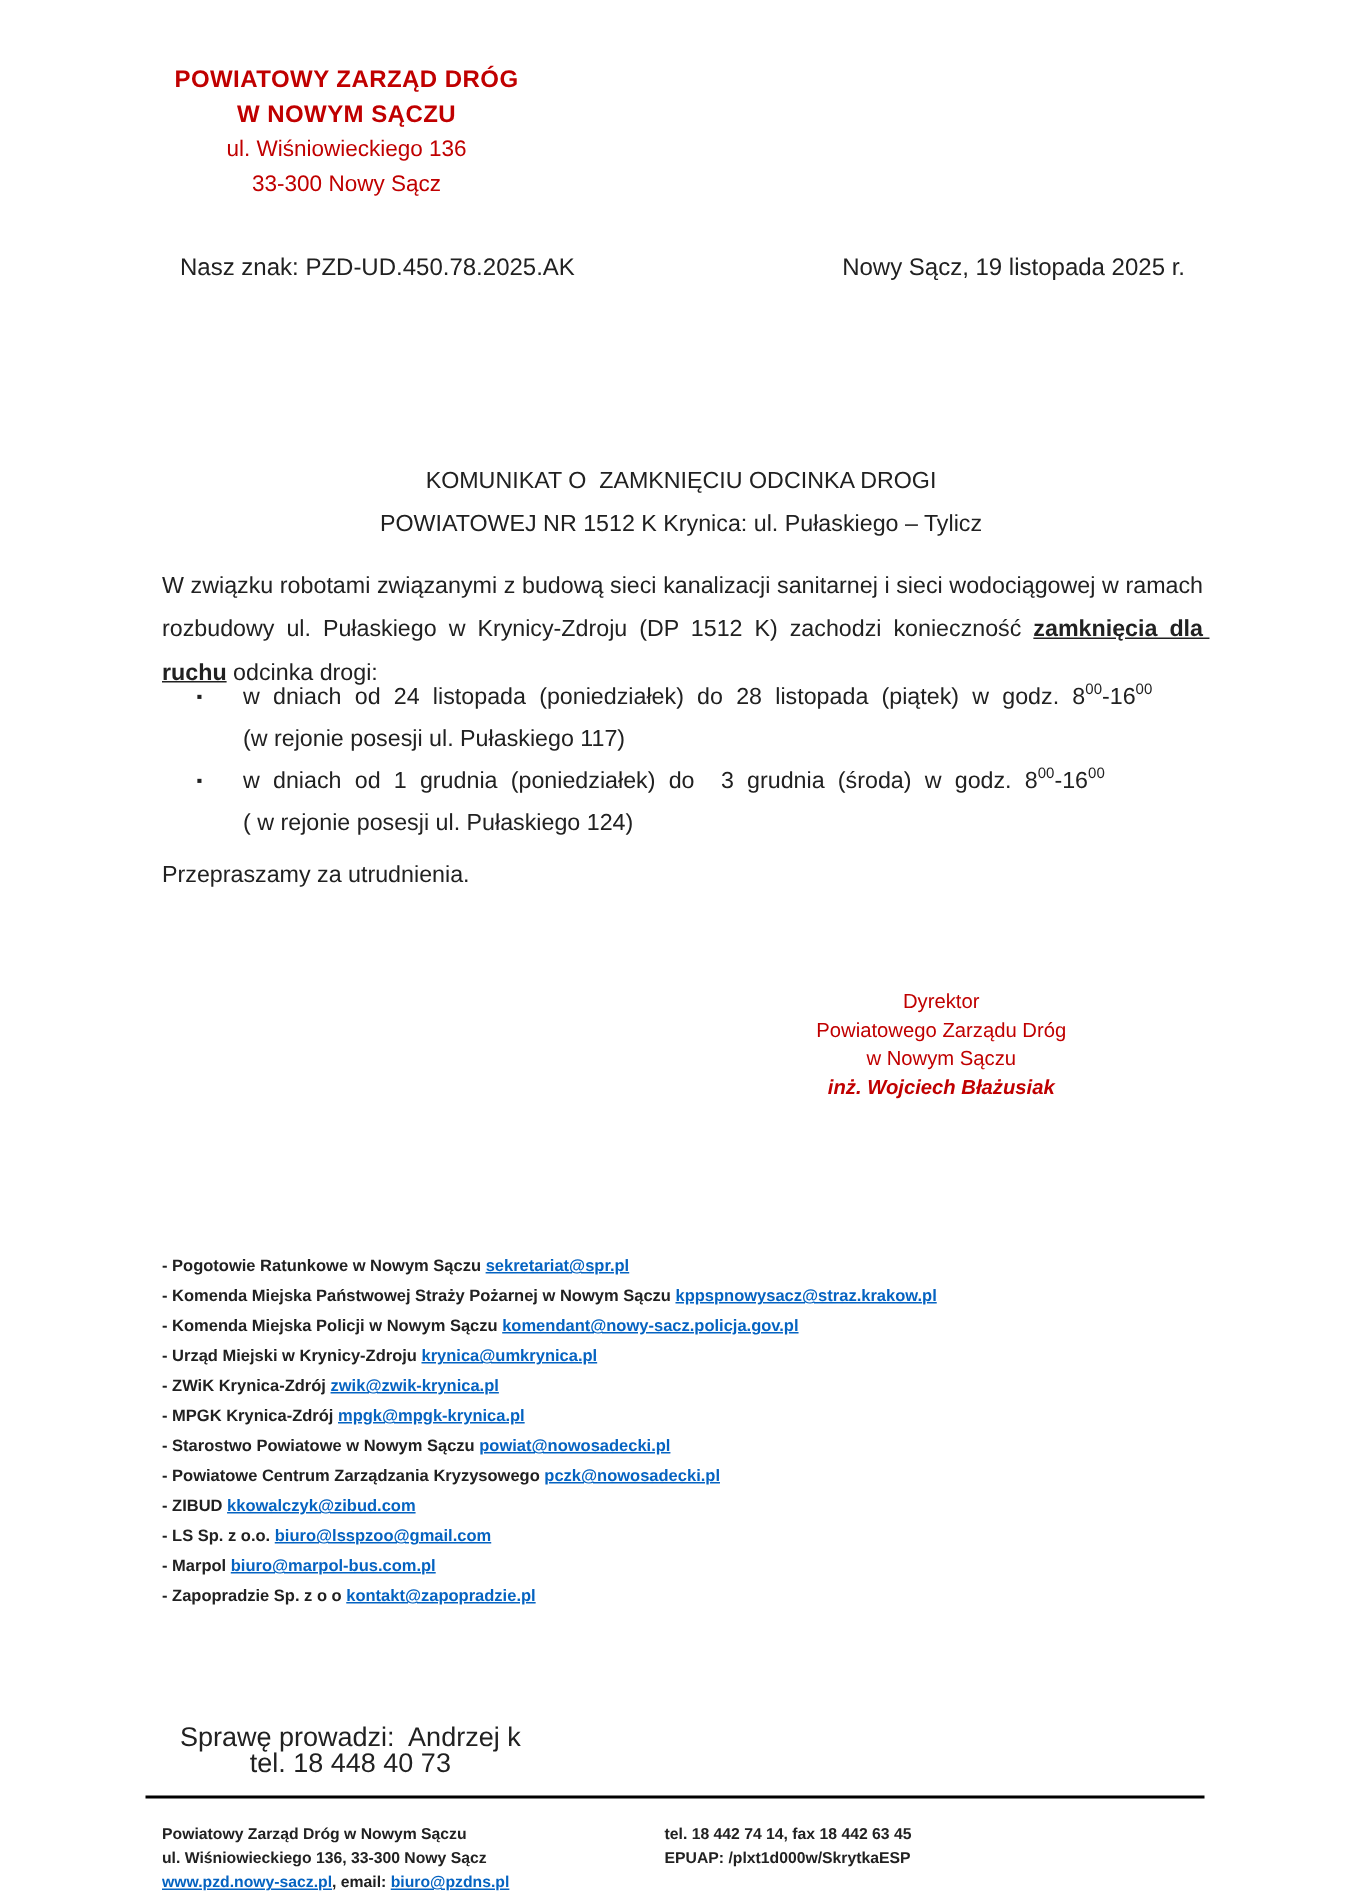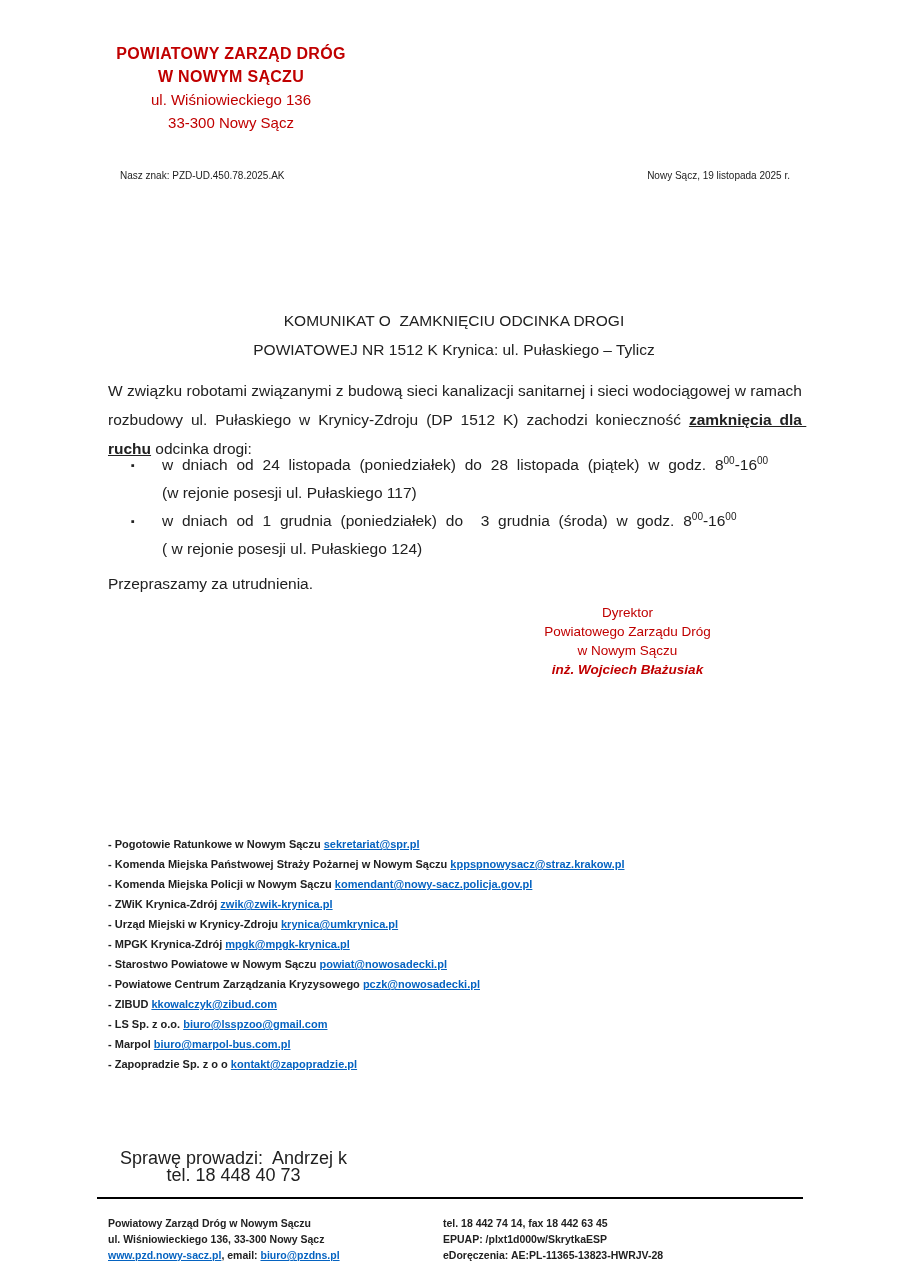--- a/index.html
+++ b/index.html
@@ -9,21 +9,21 @@
   }
   .pre { white-space:pre-wrap; }
 
   
   .letterhead { position:absolute; left:106px; top:42px; width:250px; text-align:center; color:#c00000; }
   .lh-bold { font-weight:bold; font-size:16px; line-height:23px; letter-spacing:0.3px; }
   .lh-addr { font-size:15px; line-height:23px; }
 
   
   .ref-row { position:absolute; left:120px; top:170px; width:670px; display:flex;
-             justify-content:space-between; font-size:10px; }
+             justify-content:space-between; font-size:16px; }
 
   
   .title { position:absolute; left:104px; top:306px; width:700px; text-align:center;
            font-size:15.5px; line-height:29px; }
 
   
   .intro { position:absolute; left:108px; top:376px; width:694px; margin:0;
            font-size:15.5px; line-height:29px; text-align:justify; }
   .bu { font-weight:bold; text-decoration:underline; }
 
@@ -33,21 +33,21 @@
   .marker { width:31px; font-size:11px; line-height:28px; flex:none; }
   .btext { margin:0; font-size:15.5px; line-height:28px; }
   .j1 { word-spacing:4.5px; }
   b.seg { font-weight:normal; }
   sup.ss { font-size:10px; vertical-align:super; line-height:0; }
 
   
   .apology { position:absolute; left:108px; top:575px; font-size:15.5px; }
 
   
-  .signature { position:absolute; left:520px; top:603px; width:215px; text-align:center;
+  .signature { position:absolute; left:520px; top:658px; width:215px; text-align:center;
                color:#c00000; font-size:13.5px; line-height:19px; }
   .sig-name { font-weight:bold; font-style:italic; }
 
   
   .distribution { position:absolute; left:108px; top:834px; font-size:11px; line-height:20px;font-weight:bold; }
   a.link { color:#0563c1; text-decoration:underline; cursor:pointer; }
 
   
   .case-officer { position:absolute; left:120px; top:1150px; font-size:18px; line-height:17px;text-align:center; }
 
@@ -102,22 +102,22 @@
     <div>Dyrektor</div>
     <div>Powiatowego Zarządu Dróg</div>
     <div>w Nowym Sączu</div>
     <div class="sig-name">inż. Wojciech Błażusiak</div>
   </div>
 
   <div class="distribution">
     <div><span class="pre">- Pogotowie Ratunkowe w Nowym Sączu </span><a class="link">sekretariat@spr.pl</a></div>
     <div><span class="pre">- Komenda Miejska Państwowej Straży Pożarnej w Nowym Sączu </span><a class="link">kppspnowysacz@straz.krakow.pl</a></div>
     <div><span class="pre">- Komenda Miejska Policji w Nowym Sączu </span><a class="link">komendant@nowy-sacz.policja.gov.pl</a></div>
+    <div><span class="pre">- Urząd Miejski w Krynicy-Zdroju </span><a class="link">krynica@umkrynica.pl</a></div>
     <div><span class="pre">- ZWiK Krynica-Zdrój </span><a class="link">zwik@zwik-krynica.pl</a></div>
-    <div><span class="pre">- Urząd Miejski w Krynicy-Zdroju </span><a class="link">krynica@umkrynica.pl</a></div>
     <div><span class="pre">- MPGK Krynica-Zdrój </span><a class="link">mpgk@mpgk-krynica.pl</a></div>
     <div><span class="pre">- Starostwo Powiatowe w Nowym Sączu </span><a class="link">powiat@nowosadecki.pl</a></div>
     <div><span class="pre">- Powiatowe Centrum Zarządzania Kryzysowego </span><a class="link">pczk@nowosadecki.pl</a></div>
     <div><span class="pre">- ZIBUD </span><a class="link">kkowalczyk@zibud.com</a></div>
     <div><span class="pre">- LS Sp. z o.o. </span><a class="link">biuro@lsspzoo@gmail.com</a></div>
     <div><span class="pre">- Marpol </span><a class="link">biuro@marpol-bus.com.pl</a></div>
     <div><span class="pre">- Zapopradzie Sp. z o o </span><a class="link">kontakt@zapopradzie.pl</a></div>
   </div>
 
   <div class="case-officer">
@@ -127,17 +127,16 @@
 
   <div class="footer">
     <div class="f-left">
       <div>Powiatowy Zarząd Dróg w Nowym Sączu</div>
       <div>ul. Wiśniowieckiego 136, 33-300 Nowy Sącz</div>
       <div><a class="link">www.pzd.nowy-sacz.pl</a><span class="pre">, email: </span><a class="link">biuro@pzdns.pl</a></div>
     </div>
     <div class="f-right">
       <div>tel. 18 442 74 14, fax 18 442 63 45</div>
       <div>EPUAP: /plxt1d000w/SkrytkaESP</div>
-      <div>eDoręczenia: AE:PL-11365-13823-HWRJV-28</div>
     </div>
   </div>
 
 </div>
 
 </body></html>

